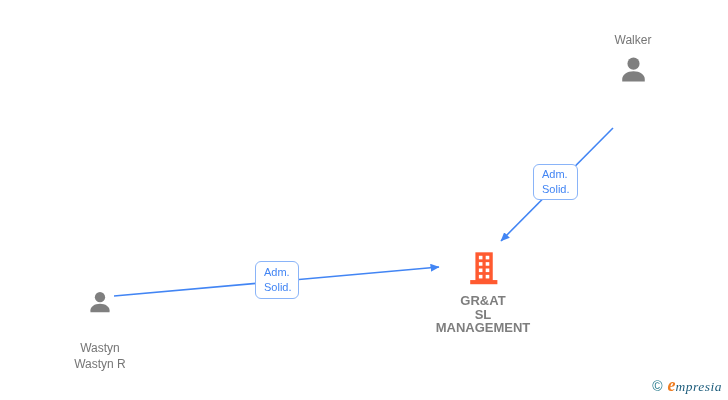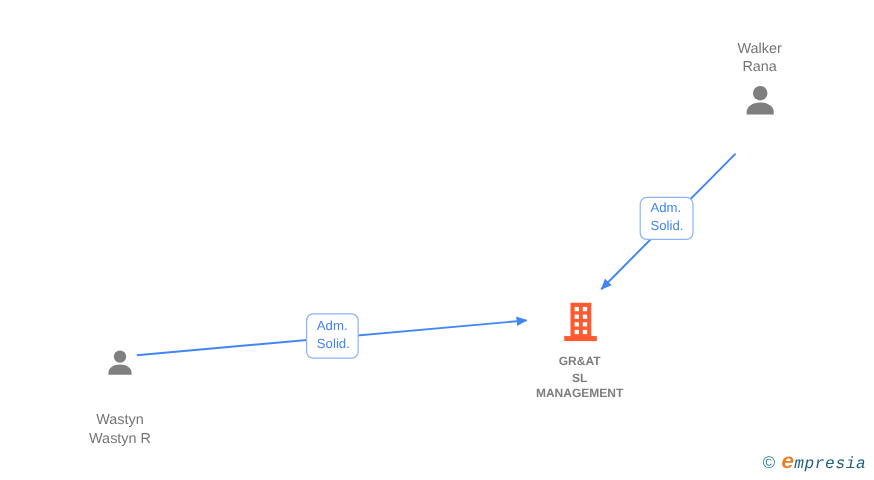--- a/index.html
+++ b/index.html
@@ -24,21 +24,21 @@
     text-align: center;
     cursor: pointer;
   }
   .person-label {
     font-size: 12px;
     line-height: 14.5px;
     color: var(--person-label, #757575);
   }
   .person-icon-box { display: inline-block; }
   .company-label {
-    font-size: 10px;
+    font-size: 13px;
     font-weight: bold;
     line-height: 13.5px;
     color: var(--company-label, #7e7e7e);
   }
   .edge-label {
     position: absolute;
     z-index: 3;
     background: #ffffff;
     border: 1.5px solid var(--edge-box-border, #8ab4f8);
     border-radius: 6px;
@@ -57,21 +57,21 @@
     align-items: baseline;
     gap: 5px;
     cursor: pointer;
     text-decoration: none;
   }
   .copyright-glyph {
     color: var(--logo-teal, #2a7d8f);
     font-size: 14px;
   }
   .brand-script {
-    font-family: Liberation Mono, monospace;
+    font-family: Liberation Serif, serif;
     font-style: italic;
   }
   .brand-initial {
     color: var(--logo-orange, #ee7d22);
     font-size: 18px;
     font-weight: bold;
   }
   .brand-rest {
     color: var(--logo-dark, #1f5e7d);
     font-size: 13.5px;
@@ -89,21 +89,20 @@
         <path d="M0,0 L9,4 L0,8 Z" fill="var(--line-blue, #4285f4)"></path>
       </marker>
     </defs>
     <line x1="613" y1="128" x2="501" y2="241" stroke="var(--line-blue, #4285f4)" stroke-width="1.6" marker-end="url(#arrow)"></line>
     <line x1="114" y1="296" x2="439" y2="267" stroke="var(--line-blue, #4285f4)" stroke-width="1.6" marker-end="url(#arrow)"></line>
   </svg>
 
   <div class="node" style="left:577px; top:33px; width:112px;">
     <div class="person-label">
       <div>Walker</div>
-      <div>Rana</div>
     </div>
     <div class="person-icon-box" style="margin-top:6px;">
       <svg width="33" height="33" viewBox="0 0 24 24">
         <circle cx="12" cy="7" r="4.4" fill="var(--person-gray, #7f7f7f)"></circle>
         <path d="M12 12.6c-4.6 0-8.2 2.5-8.2 5.6V20h16.4v-1.8c0-3.1-3.6-5.6-8.2-5.6z" fill="var(--person-gray, #7f7f7f)"></path>
       </svg>
     </div>
   </div>
 
   <div class="edge-label" style="left:533px; top:164px; width:45px; height:36px;">

